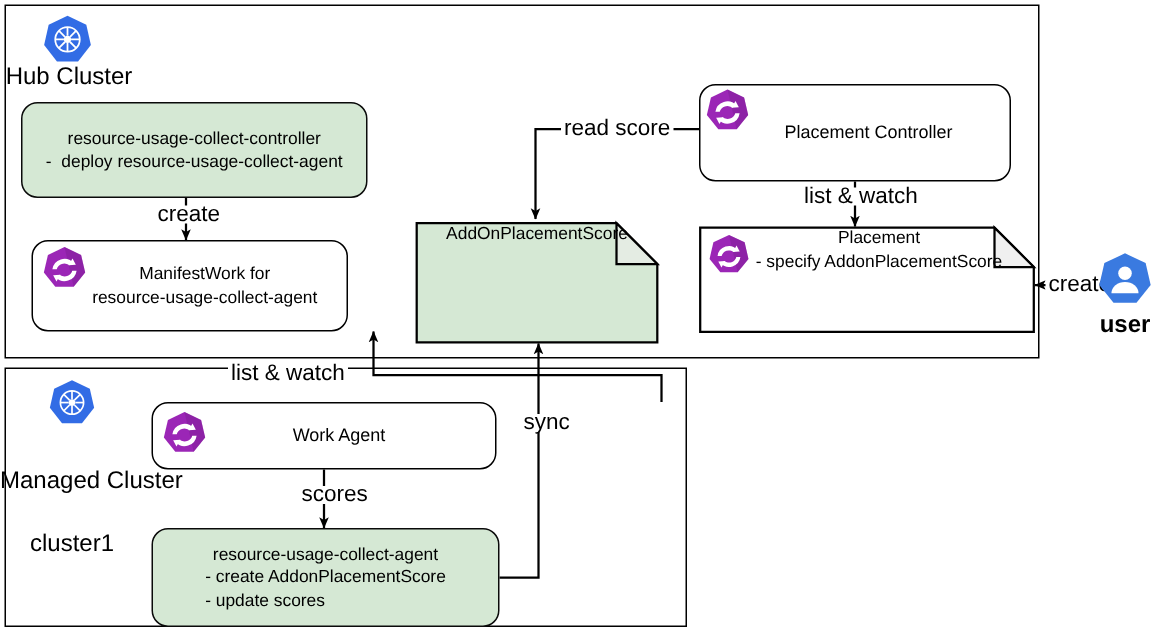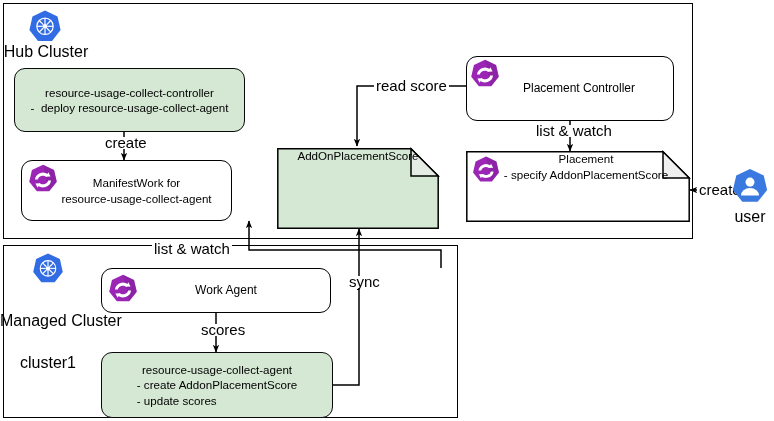--- a/index.html
+++ b/index.html
@@ -172,21 +172,21 @@
   </div>
 
   <div class="abs edgelabel" style="left:697px;top:184px;">create</div>
   <div class="abs usericon" style="left:729px;top:167px;width:42px;height:42px;">
     <svg width="42" height="42" viewBox="0 0 40 40">
       <polygon points="20,1.8 33.1,8 36.3,21.9 27.3,33.2 12.7,33.2 3.7,21.9 6.9,8" fill="#3a7ae0"></polygon>
       <circle cx="20" cy="14.4" r="4.3" fill="#ffffff"></circle>
       <path d="M11.4,27.2 a8.6,7.2 0 0 1 17.2,0 z" fill="#ffffff"></path>
     </svg>
   </div>
-  <div class="abs caption" style="left:725px;top:210px;width:50px;font-weight:normal;">user</div>
+  <div class="abs caption" style="left:725px;top:210px;width:50px;font-weight:bold;">user</div>
 
   <div class="abs k8sicon" style="left:30px;top:252px;width:36px;height:36px;">
     <svg width="36" height="36" viewBox="0 0 40 40">
       <polygon points="20,1.6 33.2,7.9 36.4,22.1 27.4,33.6 12.6,33.6 3.6,22.1 6.8,7.9" fill="#326ce5"></polygon>
       <g stroke="#fff" stroke-width="1.25" fill="none">
         <circle cx="20" cy="18.2" r="8.6"></circle>
         <circle cx="20" cy="18.2" r="2.5" fill="#fff" stroke="none"></circle>
         <line x1="20" y1="9.6" x2="20" y2="15.7"></line>
         <line x1="20" y1="20.7" x2="20" y2="26.8"></line>
         <line x1="11.4" y1="18.2" x2="17.5" y2="18.2"></line>

